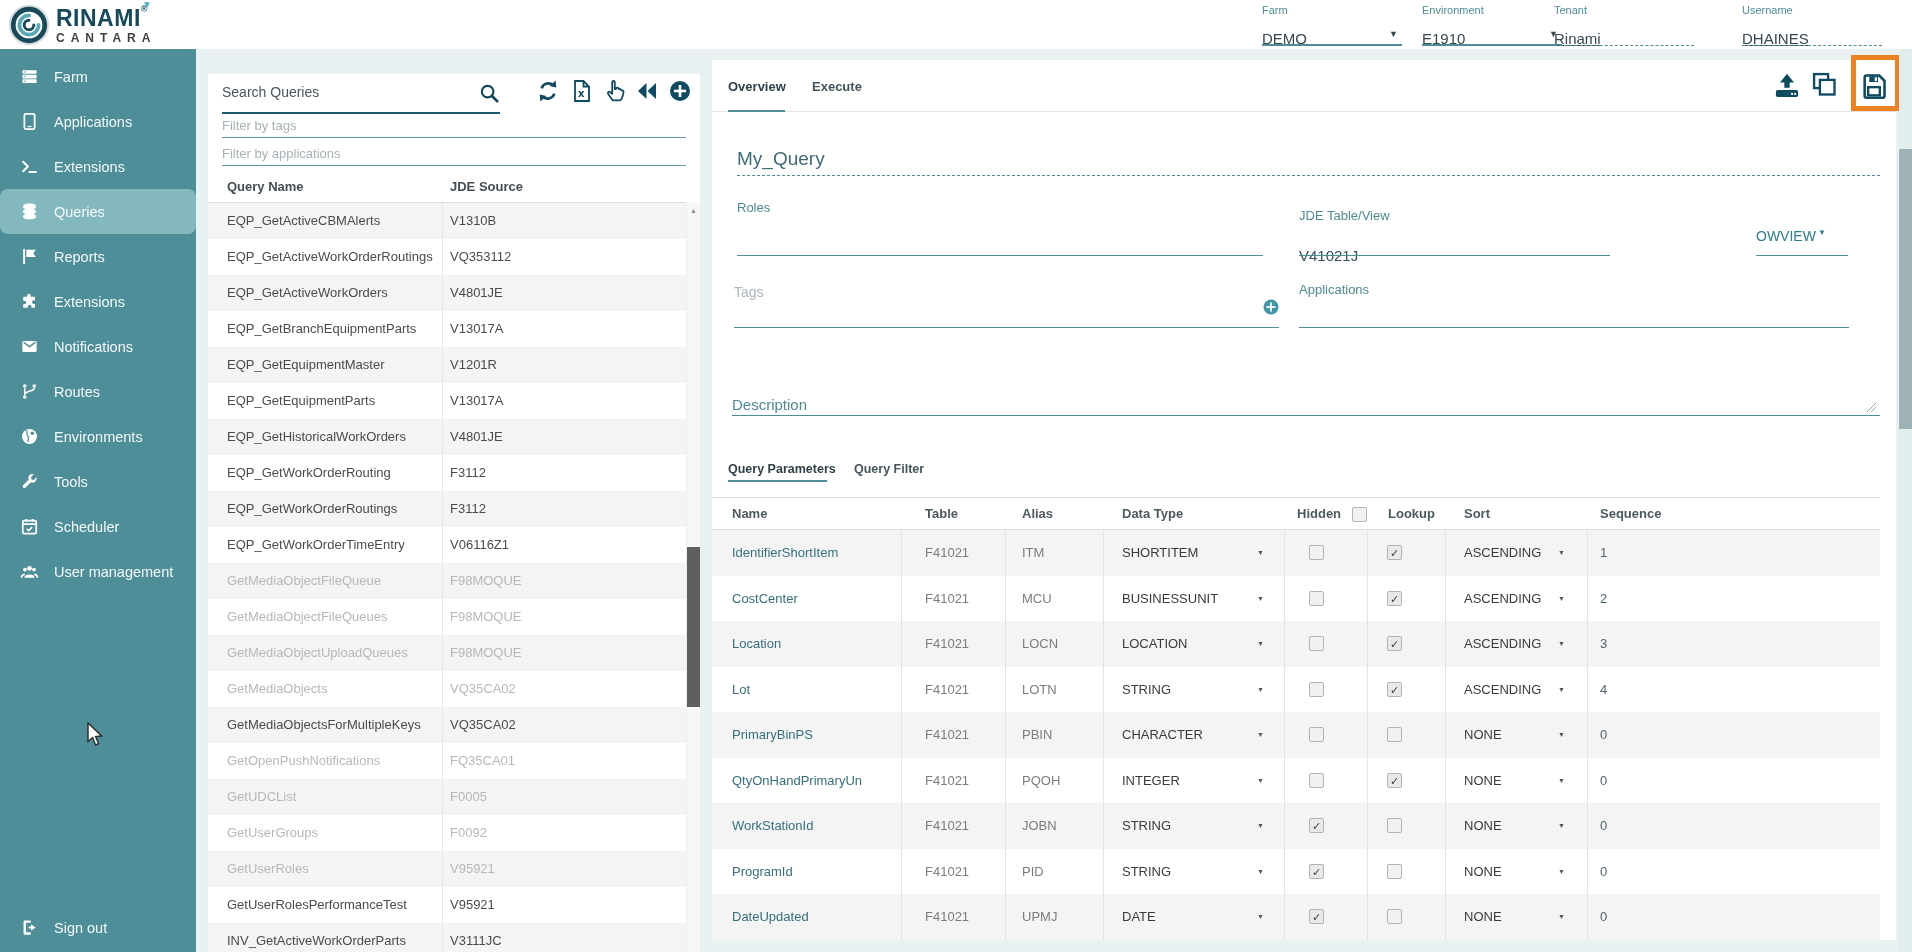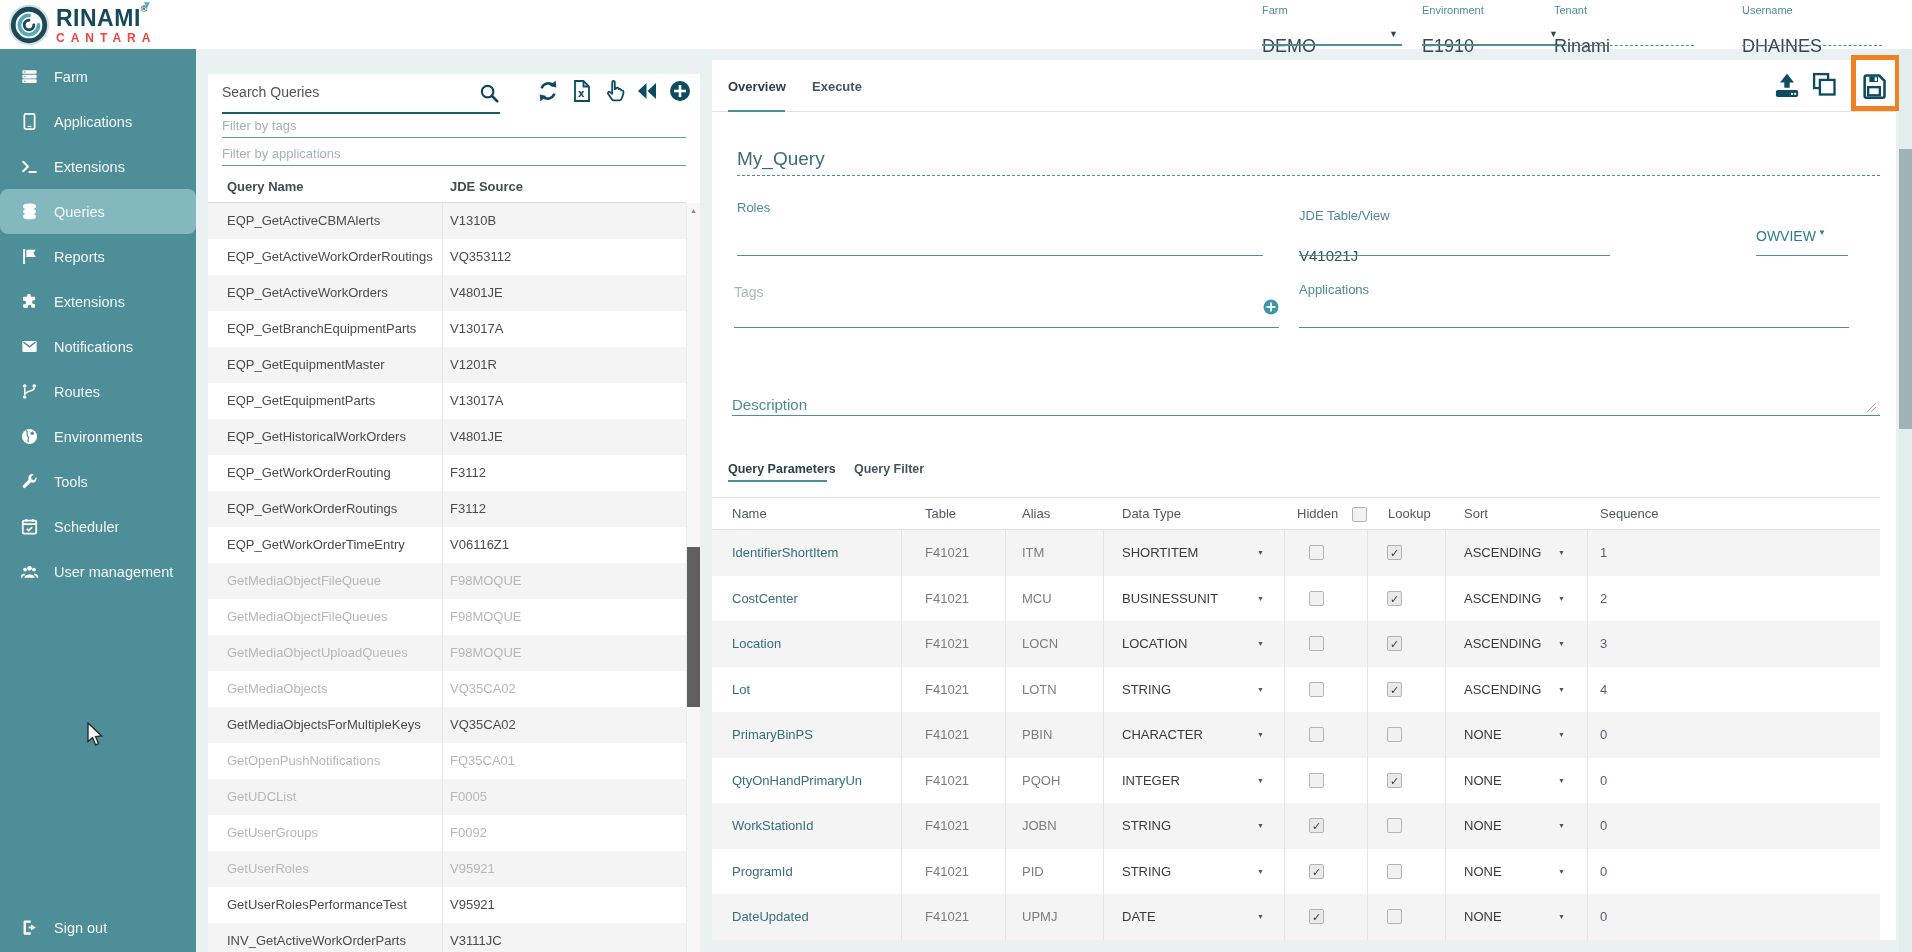--- a/index.html
+++ b/index.html
@@ -10,25 +10,25 @@
   }
 
   
   .topbar{position:absolute;left:0;top:0;width:1912px;height:49px;background:#ffffff;z-index:5;}
   .logo{position:absolute;left:8px;top:4px;display:flex;align-items:center;}
   .logo-mark{width:42px;height:42px;}
   .logo-text{margin-left:6px;line-height:1;}
   .logo-rinami{position:relative;font-size:23px;font-weight:bold;color:#17495c;letter-spacing:.5px;}
   .logo-reg{font-size:9px;vertical-align:top;position:relative;top:-2px;color:#17495c;}
   .logo-caret{position:absolute;top:-7px;left:86px;font-size:10px;color:#4fb0bf;}
-  .logo-cantara{font-size:12px;font-weight:bold;color:#ef4444;letter-spacing:6px;margin-top:2px;}
+  .logo-cantara{font-size:12px;font-weight:bold;color:#404040;letter-spacing:6px;margin-top:2px;}
 
   .ctx-field{position:absolute;top:4px;width:140px;height:42px;}
   .ctx-label{font-size:11px;color:#4e8e98;}
-  .ctx-value{font-size:18px;color:#37474f;margin-top:20px;}
+  .ctx-value{font-size:15px;color:#37474f;margin-top:14px;text-decoration:underline;}
   .ctx-underline{position:absolute;left:0;right:0;bottom:0;}
   .ctx-select .ctx-underline{border-bottom:2px solid #4e8e98;}
   .ctx-plain  .ctx-underline{border-bottom:1px dashed #4e8e98;}
   .ctx-arrow{position:absolute;right:4px;bottom:7px;font-size:9px;color:#37474f;}
   .cf-0{left:1262px;} .cf-1{left:1422px;} .cf-2{left:1554px;} .cf-3{left:1742px;}
 
   
   .content-bg{position:absolute;left:196px;top:49px;right:0;bottom:0;background:#e9f1f2;}
 
   
@@ -100,21 +100,21 @@
   .line-desc{left:20px;right:16px;top:355px;width:auto;}
   .desc-resize{position:absolute;right:20px;top:343px;width:9px;height:9px;color:#9aa5a8;}
 
   .ptab{position:absolute;top:402px;font-size:12.5px;font-weight:bold;color:#44555c;cursor:pointer;}
   .ptab.active{color:#2f4048;}
   .pt-qp{left:16px;} .pt-qf{left:142px;}
   .ptab-underline{position:absolute;left:16px;top:420px;width:99px;height:2px;background:#4e8e98;}
 
   .pt{position:absolute;left:0;top:437px;right:16px;bottom:0;}
   .pt-head{position:absolute;left:0;right:0;top:0;height:33px;border-top:1px solid #e0e0e0;border-bottom:1px solid #e0e0e0;box-sizing:border-box;}
-  .pt-head .pc{line-height:31px;font-weight:normal;color:#4b5a61;}
+  .pt-head .pc{line-height:31px;font-weight:bold;color:#4b5a61;}
   .pt-rows{position:absolute;left:0;right:0;top:33px;bottom:0;overflow:hidden;}
   .pc{position:absolute;top:0;font-size:13px;line-height:45px;white-space:nowrap;}
   .cx-name{left:20px;} .cx-table{left:213px;} .cx-alias{left:310px;} .cx-dtype{left:410px;}
   .cx-hidden{left:585px;} .cx-lookup{left:676px;} .cx-sort{left:752px;} .cx-seq{left:888px;}
   .p-row{position:relative;height:45.5px;}
   .p-row:nth-child(odd){background:#f4f4f4;}
   .psep{position:absolute;top:0;bottom:0;width:1px;background:#e4e4e4;}
   .ps1{left:189px;} .ps2{left:293px;} .ps3{left:391px;} .ps4{left:572px;}
   .ps5{left:655px;} .ps6{left:733px;} .ps7{left:875px;}
   .p-name{color:#356f7d;} .p-muted{color:#7c7c7c;} .p-dark{color:#3a3a3a;} .p-seq{color:#51656d;}

